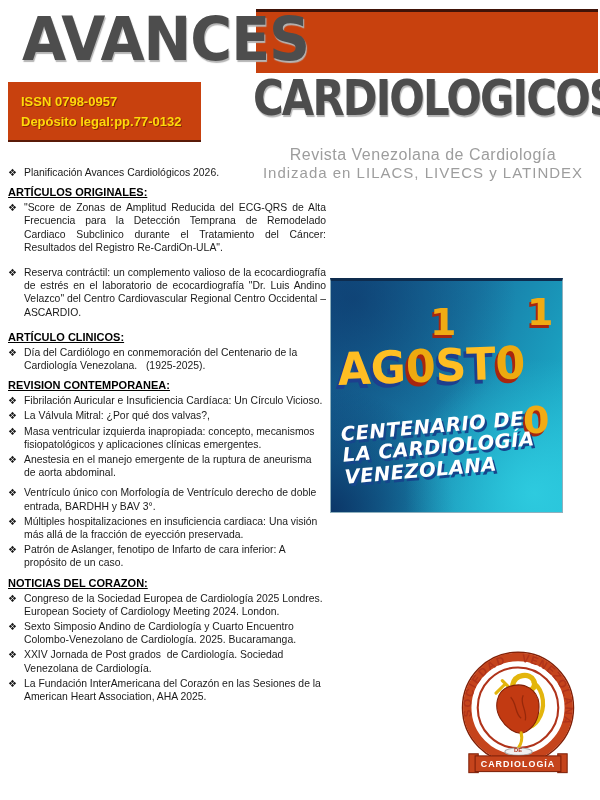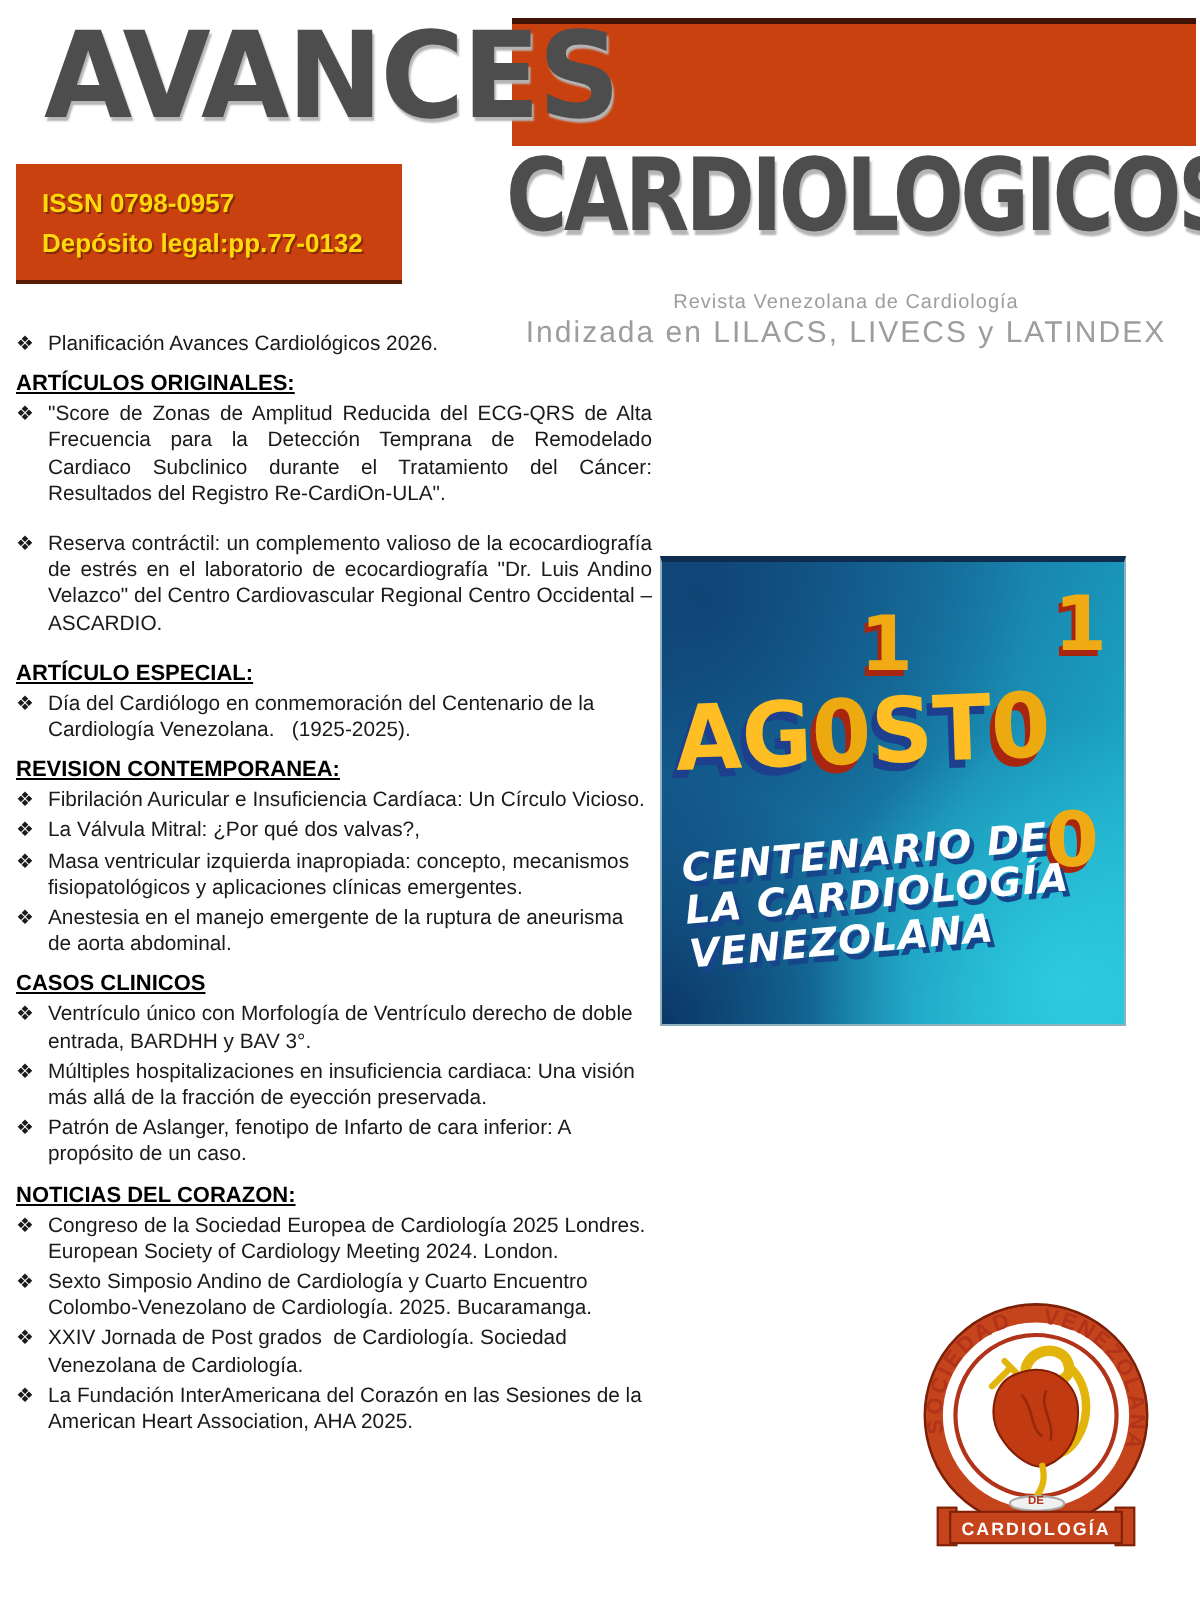--- a/index.html
+++ b/index.html
@@ -16,21 +16,21 @@
        background:#c8410e;border-bottom:2px solid #5a1a08;box-sizing:border-box;
        padding:10px 0 0 13px;}
   .issn-line{font-size:13px;font-weight:bold;color:#ffd90a;line-height:1.5;
        text-shadow:1px 1px 0 rgba(60,10,0,.45);}
   .title-cardiologicos{position:absolute;left:253px;top:68px;font-family:"DejaVu Sans",sans-serif;
        font-size:45px;font-weight:bold;color:#4d4d4d;letter-spacing:-2px;
        transform:scaleX(.93) scaleY(1.12);transform-origin:left top;
        text-shadow:1px 2px 1px #b5b5b5;white-space:nowrap;}
   .subtitle-wrap{position:absolute;left:248px;top:146px;width:350px;text-align:center;
        color:#9d9d9d;}
-  .subtitle-1{font-size:10px;letter-spacing:.5px;line-height:1.15;}
+  .subtitle-1{font-size:16px;letter-spacing:.5px;line-height:1.15;}
   .subtitle-2{font-size:15px;letter-spacing:1px;line-height:1.15;}
 
   
   .toc{position:absolute;left:8px;top:166px;width:318px;color:#1a1a1a;}
   .toc-section{margin-bottom:7px;}
   .toc-heading{font-size:11px;font-weight:bold;text-decoration:underline;
        margin-bottom:3px;color:#000;}
   .toc-item{display:flex;gap:5px;font-size:10.4px;line-height:1.27;margin-bottom:2px;}
   .toc-bullet{flex:0 0 11px;font-size:10px;line-height:1.3;}
   .toc-itext{flex:1;}
@@ -97,21 +97,21 @@
       <div class="toc-item">
         <span class="toc-bullet">❖</span>
         <span class="toc-itext">"Score de Zonas de Amplitud Reducida del ECG-QRS de Alta Frecuencia para la Detección Temprana de Remodelado Cardiaco Subclinico durante el Tratamiento del Cáncer: Resultados del Registro Re-CardiOn-ULA".</span>
       </div>
       <div class="toc-item">
         <span class="toc-bullet">❖</span>
         <span class="toc-itext">Reserva contráctil: un complemento valioso de la ecocardiografía de estrés en el laboratorio de ecocardiografía "Dr. Luis Andino Velazco" del Centro Cardiovascular Regional Centro Occidental – ASCARDIO.</span>
       </div>
     </div>
     <div class="toc-section">
-      <div class="toc-heading">ARTÍCULO ESPECIAL:</div>
+      <div class="toc-heading">ARTÍCULO CLINICOS:</div>
       <div class="toc-item">
         <span class="toc-bullet">❖</span>
         <span class="toc-itext">Día del Cardiólogo en conmemoración del Centenario de la Cardiología Venezolana.&nbsp;&nbsp; (1925-2025).</span>
       </div>
     </div>
     <div class="toc-section">
       <div class="toc-heading">REVISION CONTEMPORANEA:</div>
       <div class="toc-item">
         <span class="toc-bullet">❖</span>
         <span class="toc-itext">Fibrilación Auricular e Insuficiencia Cardíaca: Un Círculo Vicioso.</span>
@@ -123,21 +123,20 @@
       <div class="toc-item">
         <span class="toc-bullet">❖</span>
         <span class="toc-itext">Masa ventricular izquierda inapropiada: concepto, mecanismos fisiopatológicos y aplicaciones clínicas emergentes.</span>
       </div>
       <div class="toc-item">
         <span class="toc-bullet">❖</span>
         <span class="toc-itext">Anestesia en el manejo emergente de la ruptura de aneurisma de aorta abdominal.</span>
       </div>
     </div>
     <div class="toc-section">
-      <div class="toc-heading">CASOS CLINICOS</div>
       <div class="toc-item">
         <span class="toc-bullet">❖</span>
         <span class="toc-itext">Ventrículo único con Morfología de Ventrículo derecho de doble entrada, BARDHH y BAV 3°.</span>
       </div>
       <div class="toc-item">
         <span class="toc-bullet">❖</span>
         <span class="toc-itext">Múltiples hospitalizaciones en insuficiencia cardiaca: Una visión más allá de la fracción de eyección preservada.</span>
       </div>
       <div class="toc-item">
         <span class="toc-bullet">❖</span>

